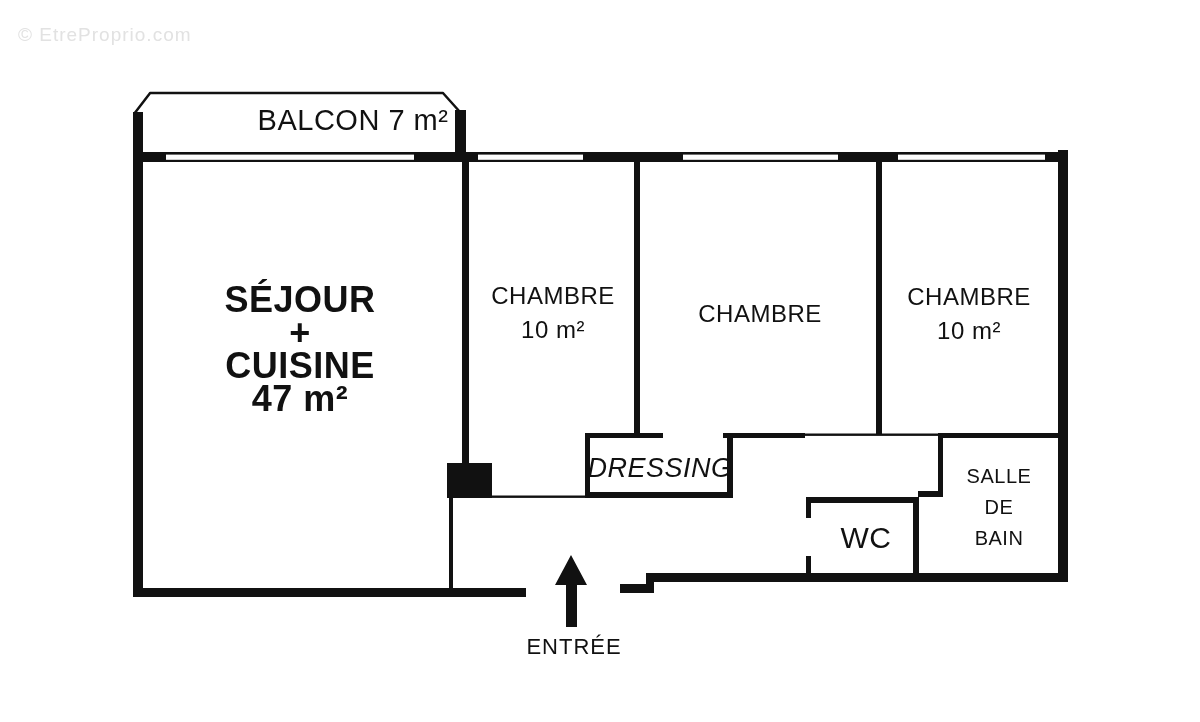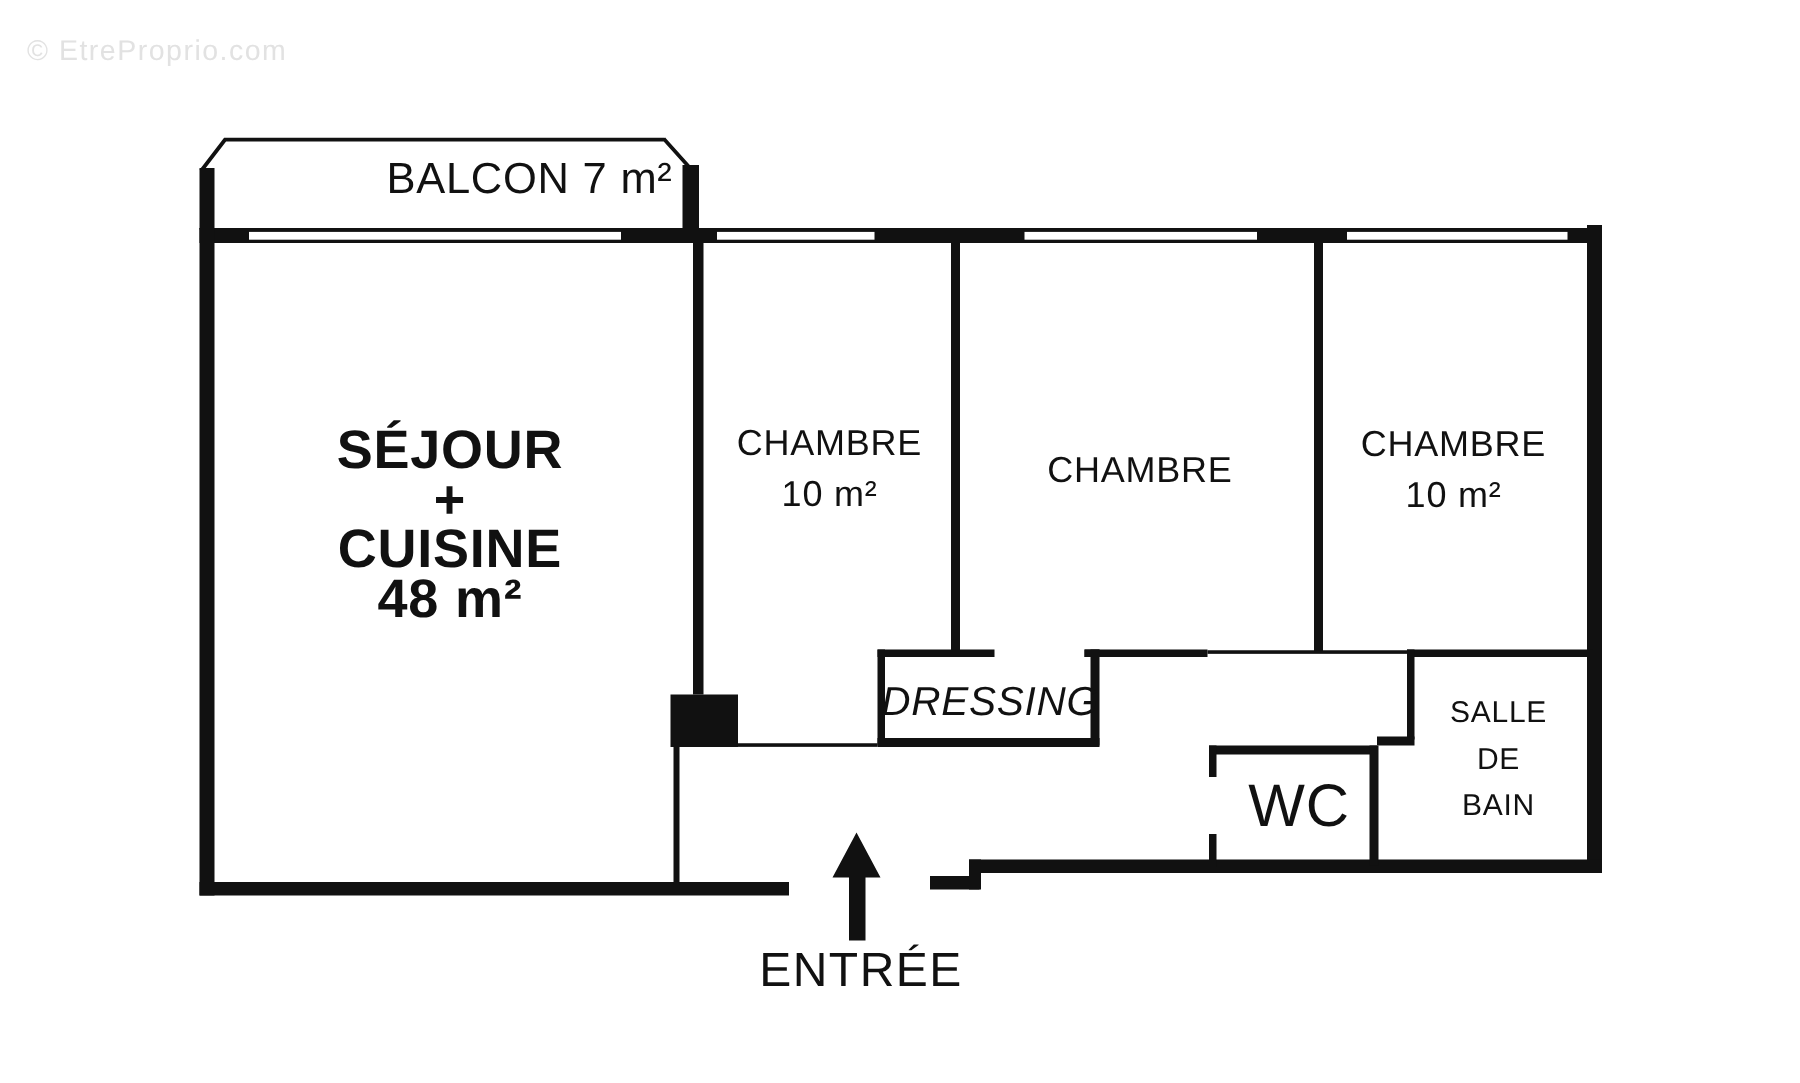--- a/index.html
+++ b/index.html
@@ -22,23 +22,23 @@
     transform:translate(-50%,-50%);
     color:var(--text);
     white-space:nowrap;
     text-align:center;
     letter-spacing:0.5px;
   }
   .balcony-label{font-size:29px;}
   .room-group{line-height:34px;font-size:24px;}
   .sejour-group{line-height:33px;font-size:36px;font-weight:bold;}
   .dressing-label{font-size:27px;font-style:italic;}
-  .wc-label{font-size:40px;}
+  .wc-label{font-size:30px;}
   .sdb-group{line-height:31px;font-size:20px;}
-  .entree-label{font-size:32px;letter-spacing:1px;}
+  .entree-label{font-size:22px;letter-spacing:1px;}
   .watermark{
     position:absolute;left:18px;top:24px;
     transform:none;
     color:var(--watermark);
     font-size:19px;letter-spacing:1px;
   }
 </style>
 </head>
 <body>
 
@@ -96,21 +96,21 @@
   </svg>
 
   <div class="watermark">© EtreProprio.com</div>
 
   <div class="label balcony-label" style="left:310px;top:120px;margin-left:43px;">BALCON 7 m²</div>
 
   <div class="label sejour-group" style="left:300px;top:349px;">
     <div>SÉJOUR</div>
     <div>+</div>
     <div>CUISINE</div>
-    <div>48 m²</div>
+    <div>47 m²</div>
   </div>
 
   <div class="label room-group" style="left:553px;top:313px;">
     <div>CHAMBRE</div>
     <div>10 m²</div>
   </div>
 
   <div class="label room-group" style="left:760px;top:314px;">
     <div>CHAMBRE</div>
   </div>

